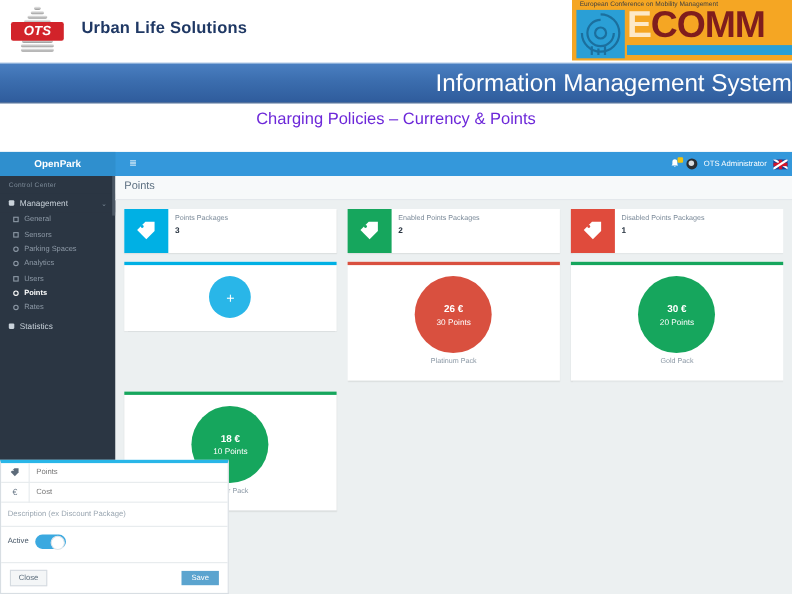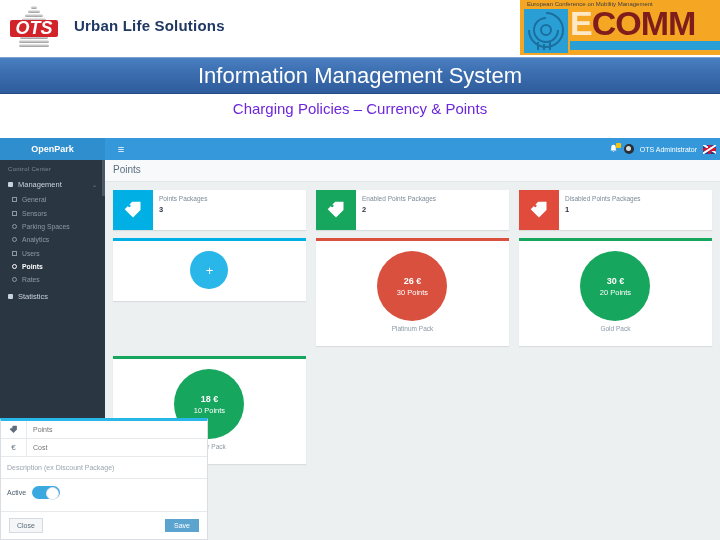--- a/index.html
+++ b/index.html
@@ -22,21 +22,21 @@
   .ots-tree {
     position: absolute; left: 9px; top: 1px; width: 30px; height: 44px;
   }
   .ots-tier {
     position: absolute; background: linear-gradient(to bottom, #f2f2f2, #9a9a9a);
     border-radius: 2px;
   }
   .ots-text {
     position: absolute; left: 0; top: 15px; width: 48px; height: 17px;
     background: #d2232a; color: #ffffff;
-    font-size: 18px; font-weight: bold; font-style: italic;
+    font-size: 12px; font-weight: bold; font-style: italic;
     text-align: center; line-height: 17px; letter-spacing: 0px;
     border-radius: 2px;
   }
   .ots-title {
     position: absolute; left: 74px; top: 17px;
     font-size: 15px; font-weight: bold; color: #1f3864;
     letter-spacing: 0.2px;
   }
   .ecomm {
     position: absolute; right: 0; top: 0; width: 200px; height: 55px;
@@ -64,21 +64,21 @@
   }
 
   
   .title-band {
     position: absolute; left: 0; top: 57px; width: 720px; height: 37px;
     background: linear-gradient(to bottom, #4a7fc1 0%, #3b6dae 45%, #2f5c9c 100%);
     border-top: 1px solid #7aa3d4;
     border-bottom: 1px solid #244b80;
   }
   .title-band span {
-    display: block; width: 100%; text-align: center;
+    display: block; width: 100%; text-align: right;
     font-size: 22px; color: #ffffff; line-height: 36px;
     font-weight: normal;
   }
 
   
   .subtitle {
     position: absolute; left: 0; top: 100px; width: 720px;
     text-align: center; font-size: 15px; color: #6d28d9;
   }
 

